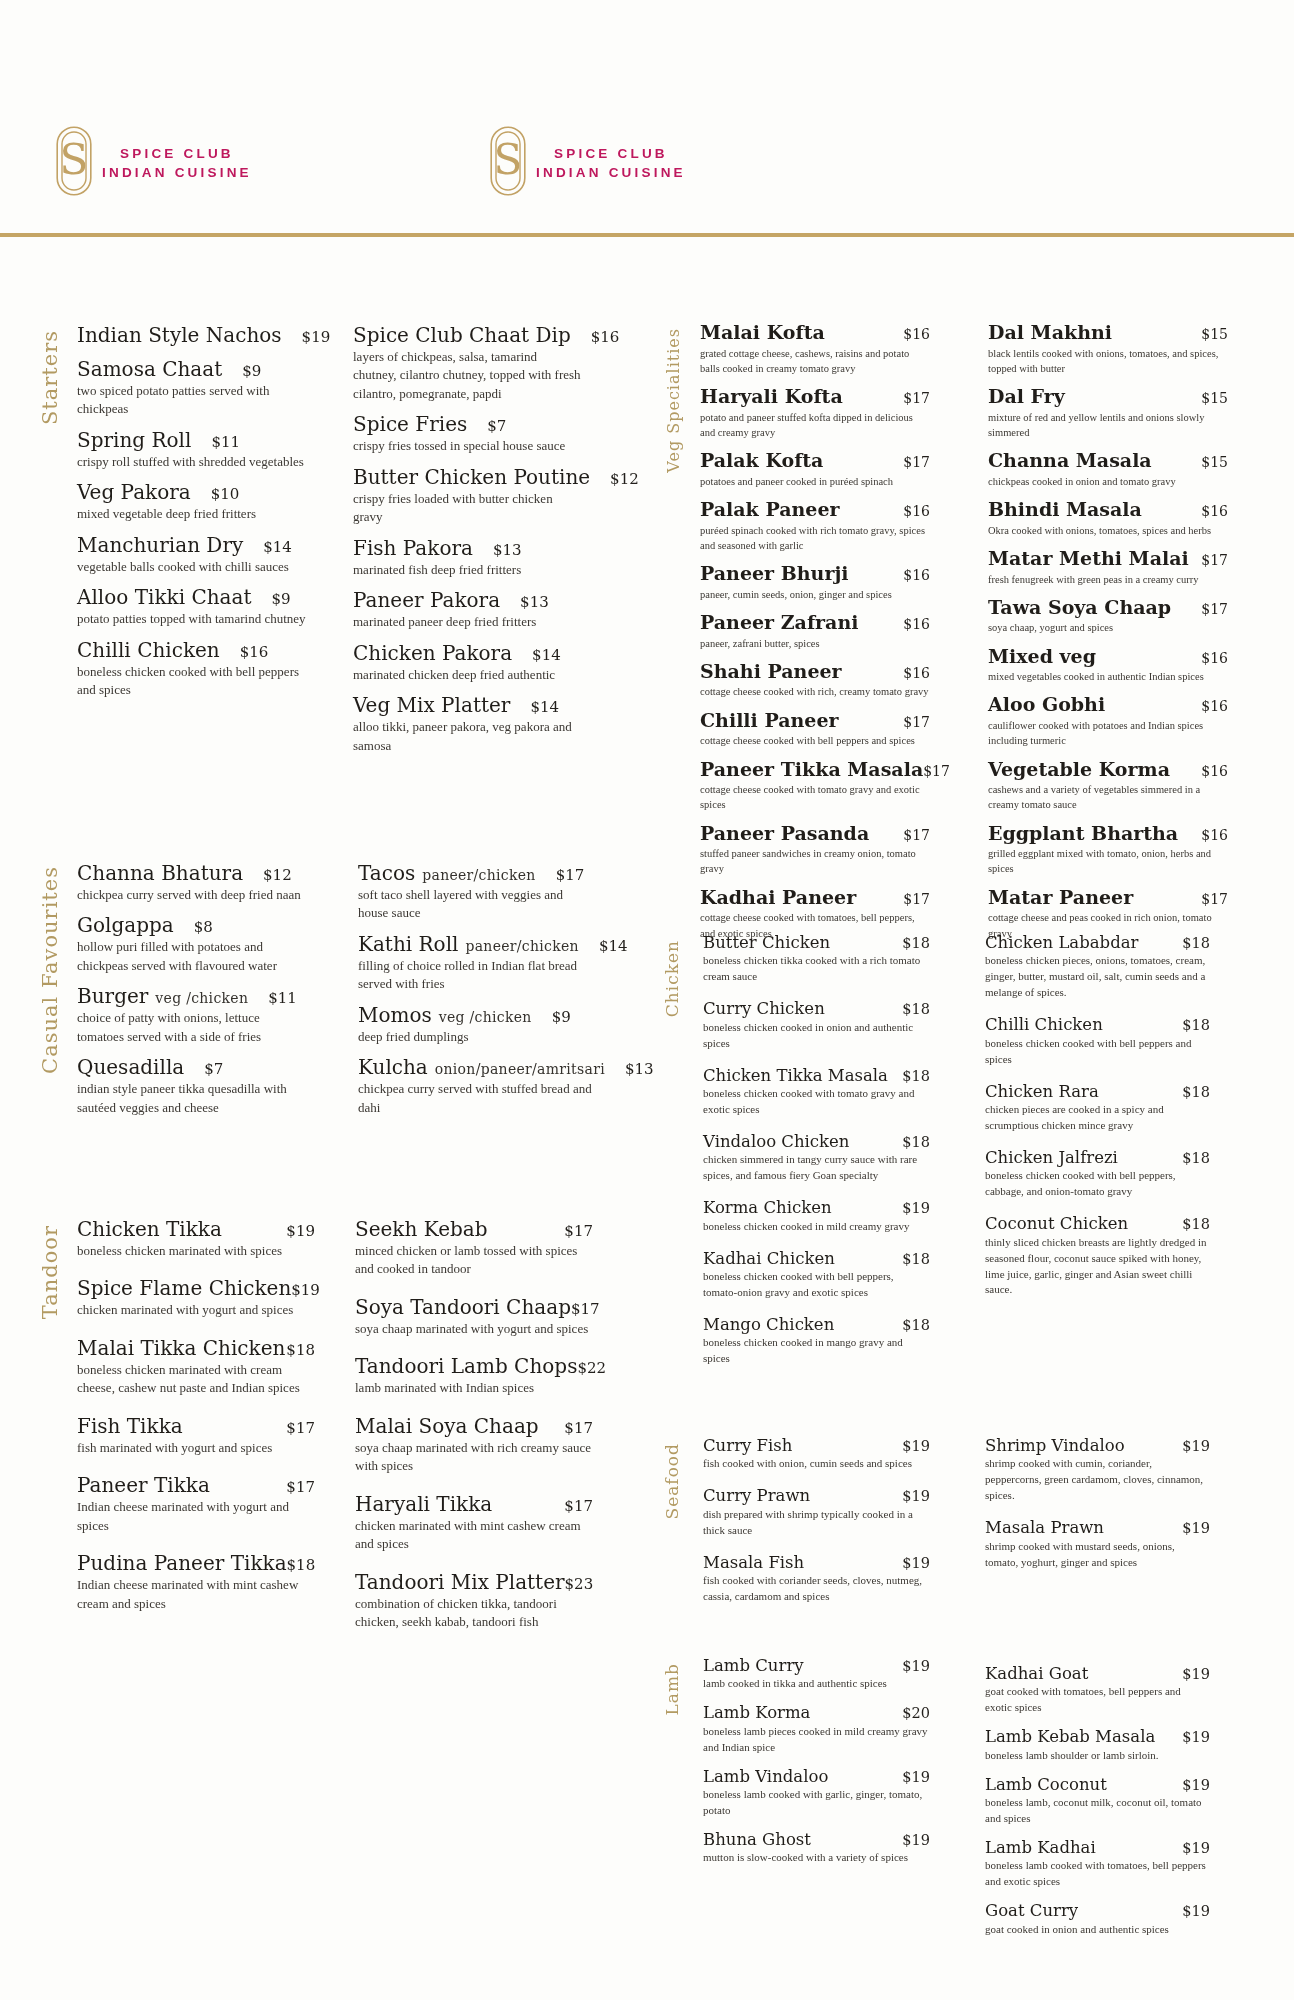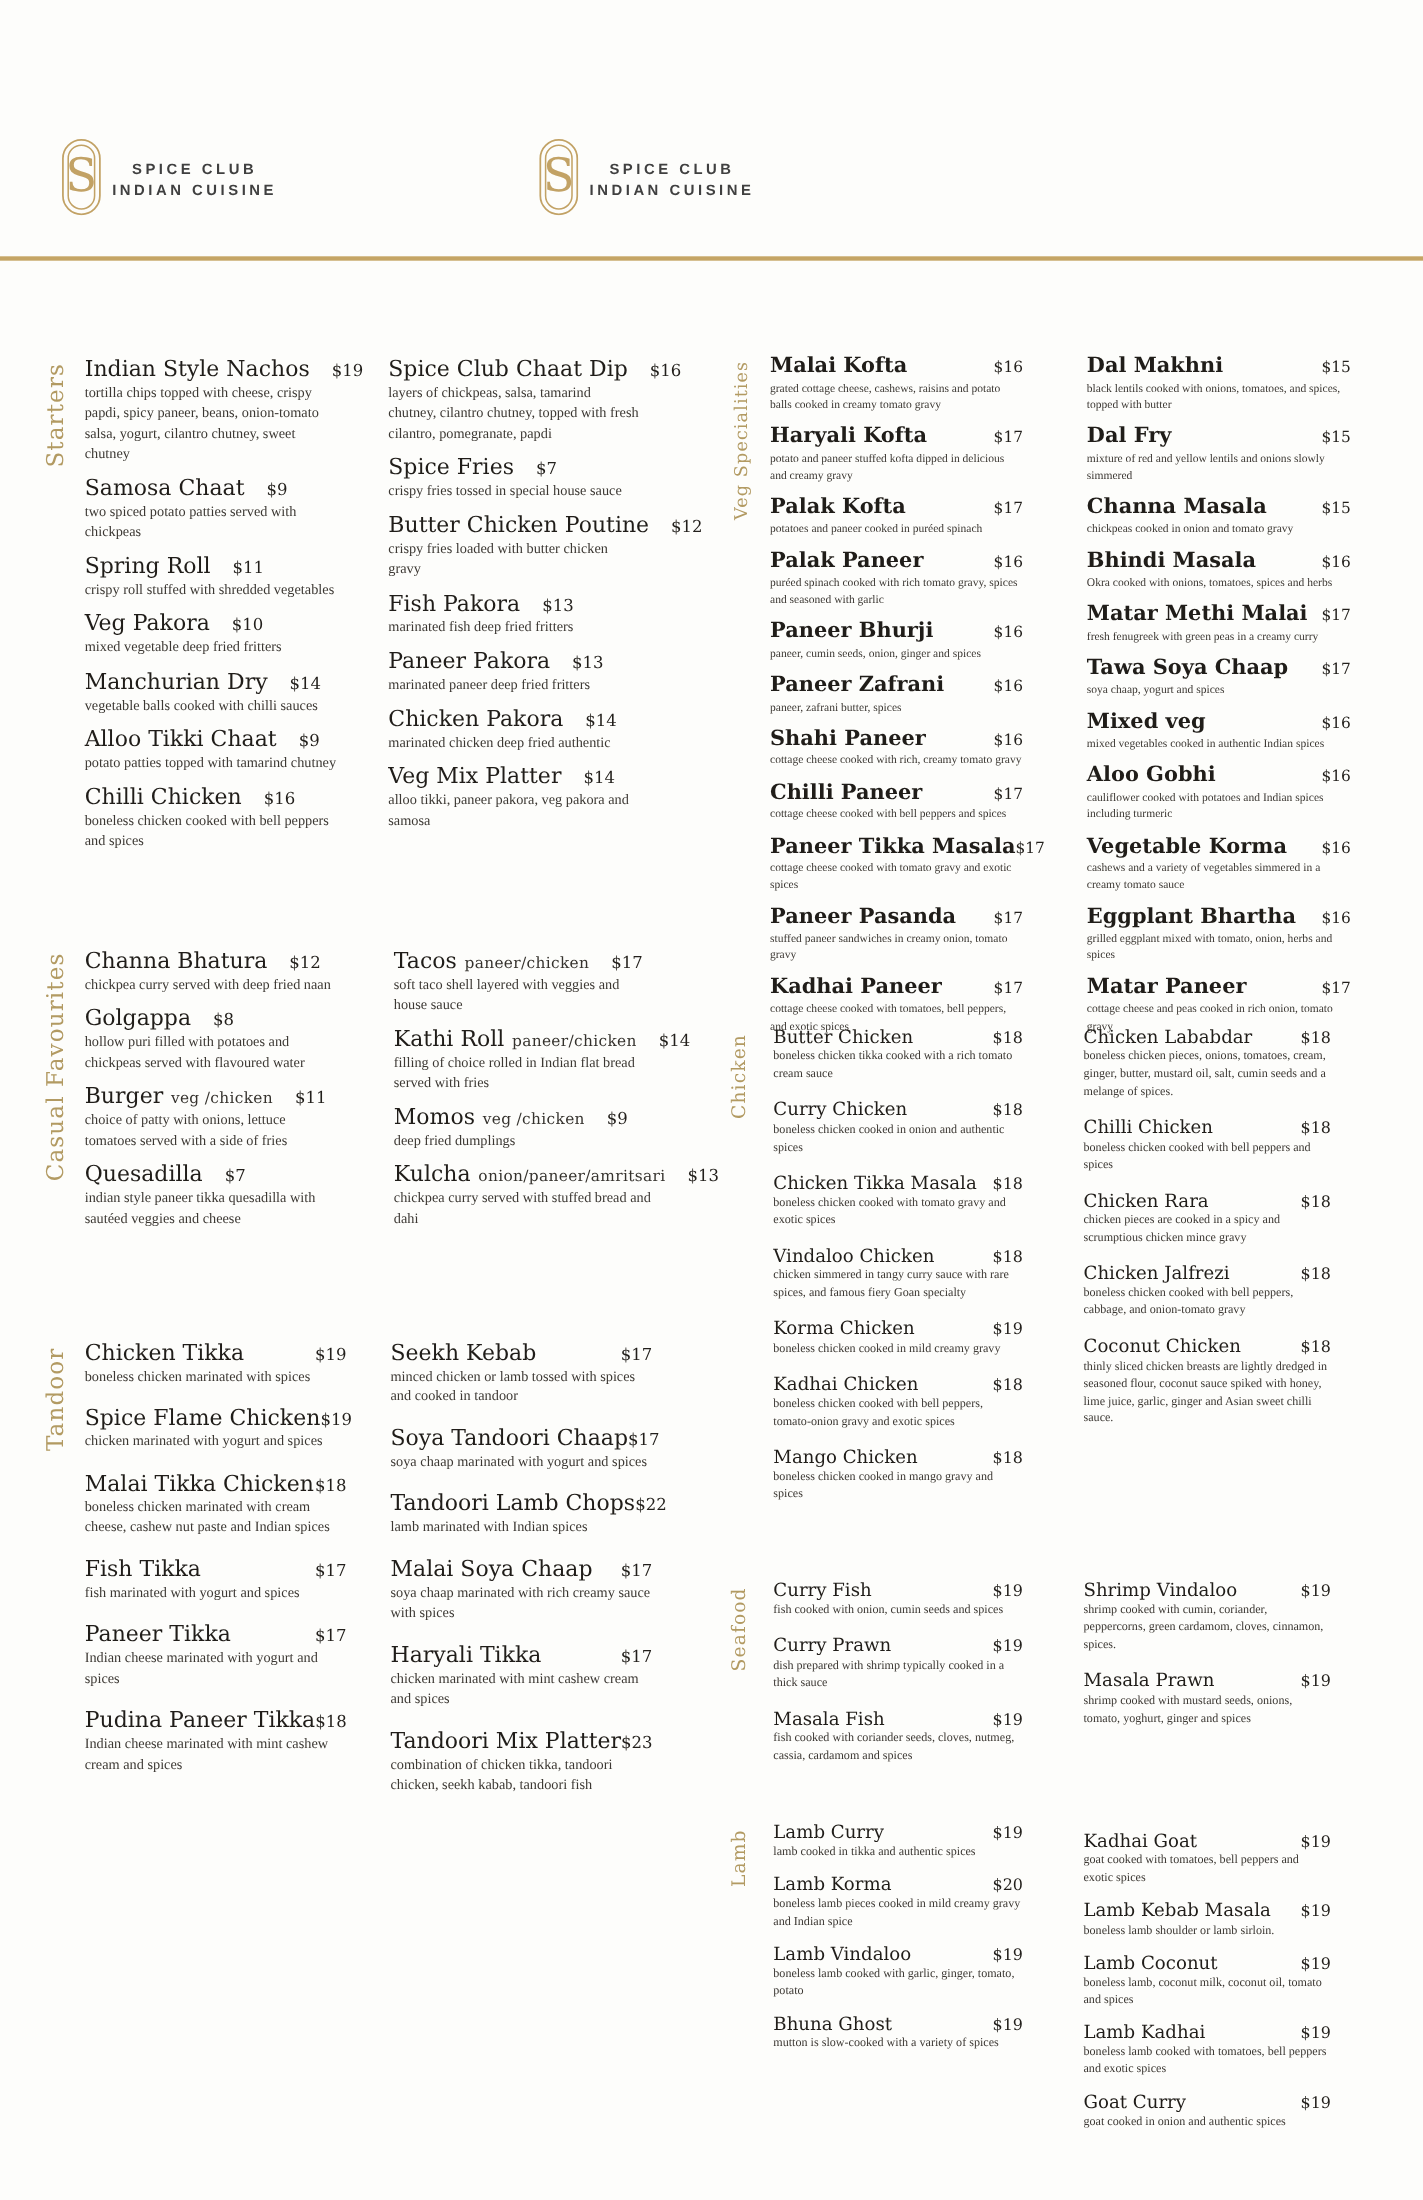--- a/index.html
+++ b/index.html
@@ -6,21 +6,21 @@
   body{background:#ffffff;}
   .page{position:relative;width:1294px;height:2000px;background:#fdfdfb;overflow:hidden;
         font-family:"DejaVu Serif",serif;color:#221f1b;}
 
   
   .brand{position:absolute;display:flex;align-items:center;gap:10px;}
   .brand-left{left:56px;top:126px;}
   .brand-right{left:490px;top:126px;}
   .brand-text{display:flex;flex-direction:column;align-items:center;gap:4px;}
   .brand-line{font-family:"Liberation Sans",sans-serif;font-weight:700;font-size:13.5px;
-              letter-spacing:3.2px;color:#404040;white-space:nowrap;}
+              letter-spacing:3.2px;color:#be185d;white-space:nowrap;}
   .divider{position:absolute;left:0;top:233px;width:1294px;height:4px;background:#c5a565;}
 
   
   .sec-label{position:absolute;writing-mode:vertical-rl;transform:rotate(180deg);
              color:#b29a62;font-family:"DejaVu Serif",serif;line-height:1;}
   .label-lg{font-size:21px;letter-spacing:1px;}
   .label-sm{font-size:16px;letter-spacing:1px;}
   .label-md{font-size:17px;letter-spacing:1px;}
   .col{position:absolute;}
 
@@ -87,21 +87,20 @@
 
   <div id="sections">
       <div class="sec-starters">
         <div class="sec-label label-lg" style="left: 40px; top: 330px;">Starters</div>
         <div class="col sz-lg price-inline" style="left: 77px; top: 322px; width: 232px;">
           <div class="item">
             <div class="item-head">
               <span class="item-name">Indian Style Nachos</span>
               <span class="item-price">$19</span>
             </div>
-            <div class="item-desc">tortilla chips topped with cheese, crispy papdi, spicy paneer, beans, onion-tomato salsa, yogurt, cilantro chutney, sweet chutney</div>
           </div>
           <div class="item">
             <div class="item-head">
               <span class="item-name">Samosa Chaat</span>
               <span class="item-price">$9</span>
             </div>
             <div class="item-desc">two spiced potato patties served with chickpeas</div>
           </div>
           <div class="item">
             <div class="item-head">

